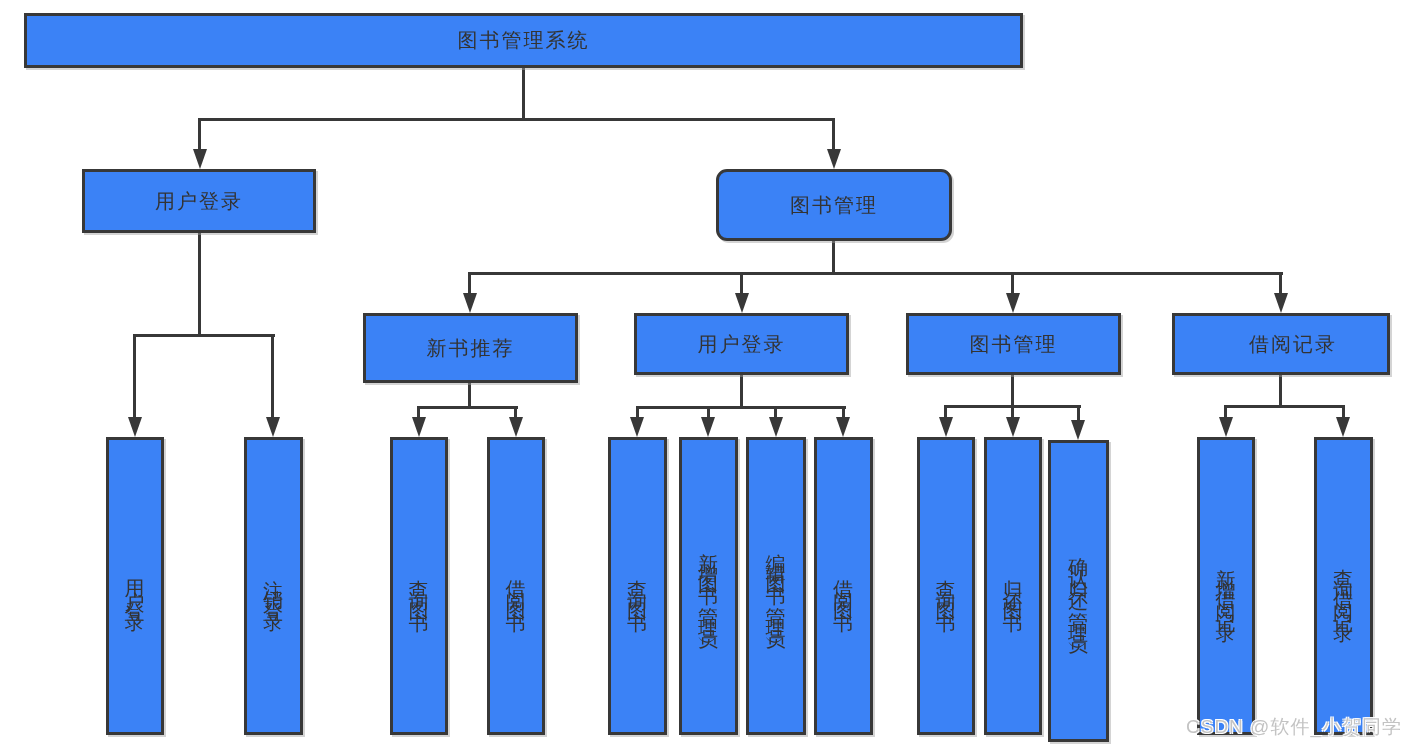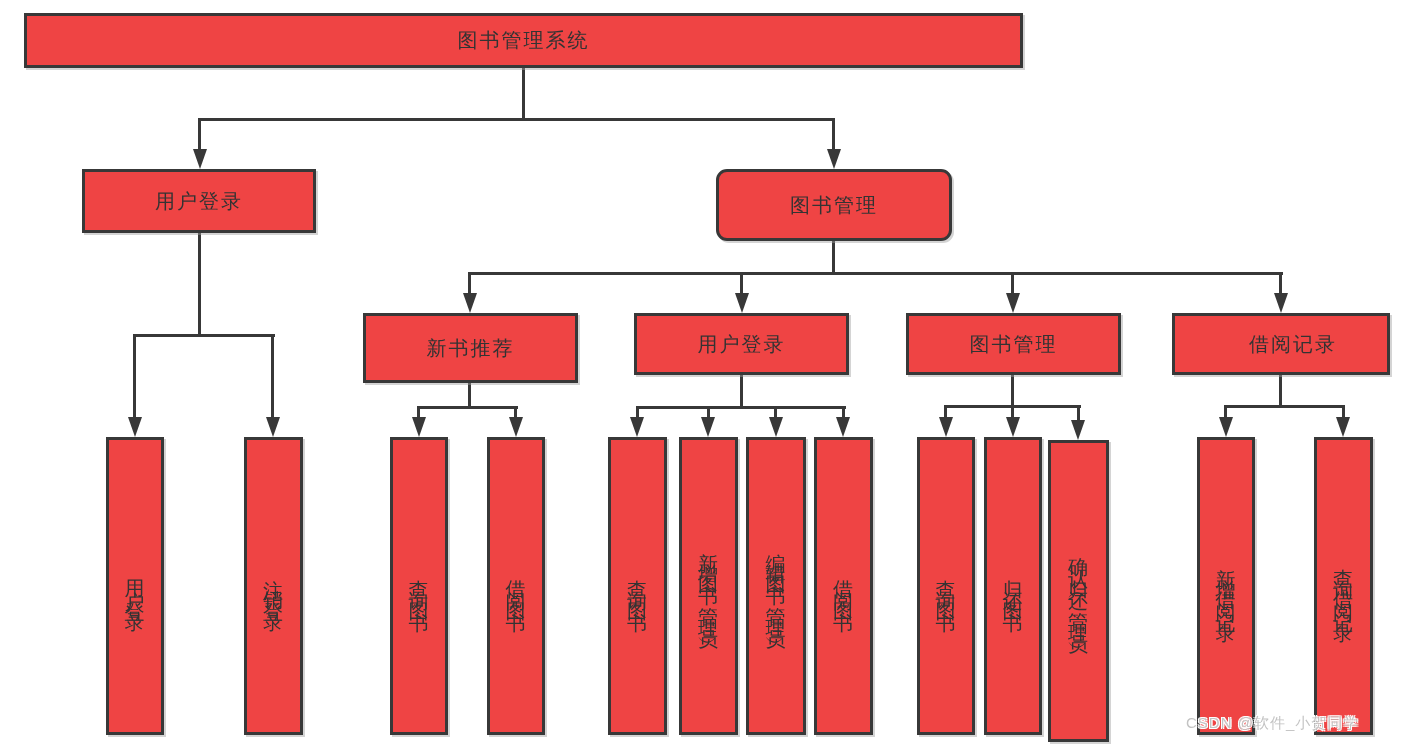--- a/index.html
+++ b/index.html
@@ -1,40 +1,40 @@
 <!DOCTYPE html>
 <html><head>
 <meta charset="utf-8">
 <style>
   html,body{margin:0;padding:0;background:#ffffff;}
   .canvas{
     position:relative;width:1405px;height:747px;background:#ffffff;
     font-family:"Liberation Sans","DejaVu Sans",sans-serif;overflow:hidden;
   }
   .node{
-    position:absolute;background:#ef4444;border:3px solid #383838;box-sizing:border-box;
+    position:absolute;background:#3b82f6;border:3px solid #383838;box-sizing:border-box;
     display:flex;align-items:center;justify-content:center;
     color:#333333;font-size:20px;letter-spacing:2px;z-index:2;
     box-shadow:2px 2px 0 rgba(160,160,160,0.45);
   }
   .leaf span{
     writing-mode:vertical-rl;text-orientation:mixed;
     letter-spacing:11px;line-height:1;white-space:nowrap;
   }
   .vline,.hline{position:absolute;background:#383838;z-index:1;}
   .vline{width:3px;}
   .hline{height:3px;}
   .arrow{
     position:absolute;width:0;height:0;z-index:1;
     border-left:7px solid transparent;border-right:7px solid transparent;
     border-top:20px solid #383838;
   }
   .watermark{
     position:absolute;left:1186px;top:714px;z-index:3;
-    color:#c3c3c3;font-size:15px;letter-spacing:1px;
+    color:#c3c3c3;font-size:19px;letter-spacing:1px;
     text-shadow:1px 1px 0 #ffffff,-1px -1px 0 #ffffff,1px -1px 0 #ffffff,-1px 1px 0 #ffffff;
   }
 </style>
 </head>
 <body>
 
 <div class="canvas">
 
   <div class="vline" style="left:522px;top:66px;height:54px;"></div>
   <div class="hline" style="left:198px;top:118px;width:637px;"></div>

